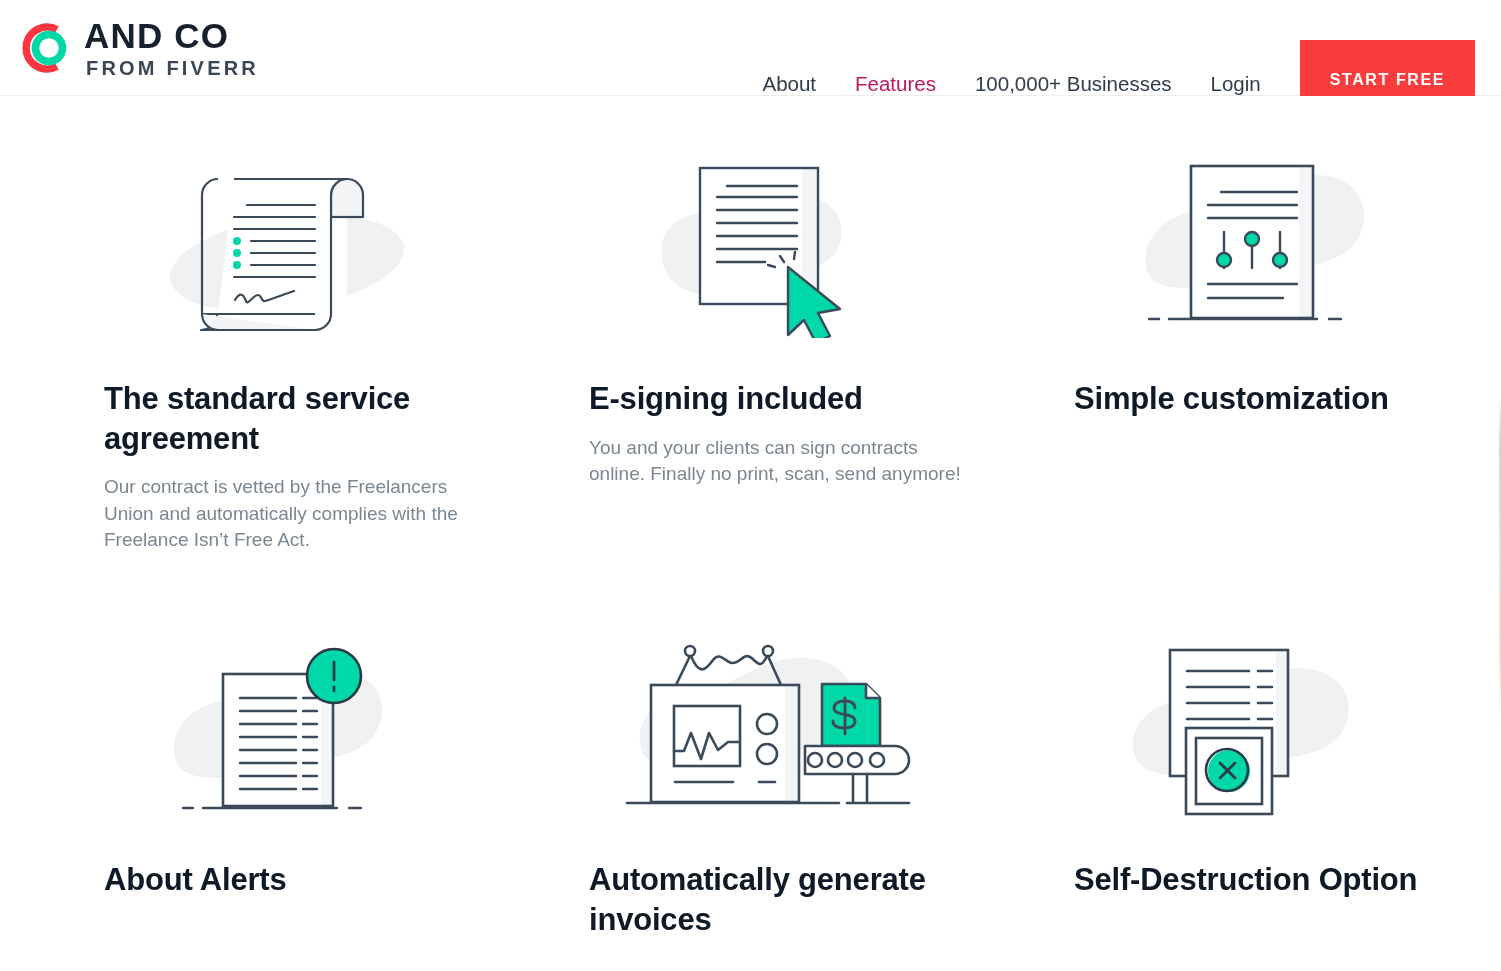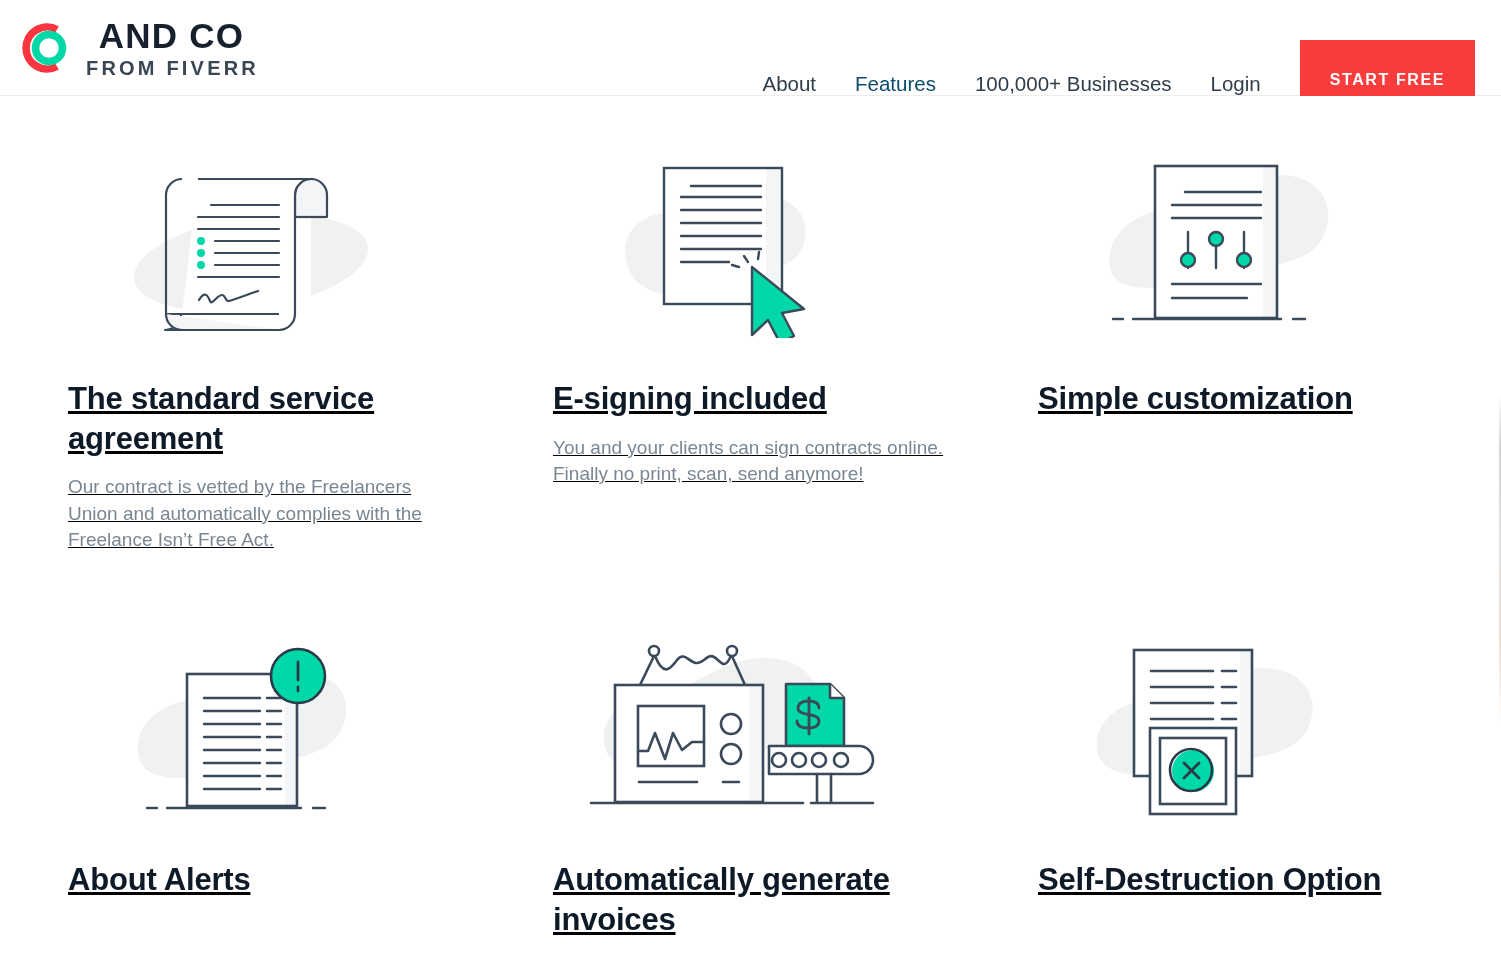--- a/index.html
+++ b/index.html
@@ -22,21 +22,20 @@
     display: flex;
     align-items: center;
   }
 
   .logo-wrap {
     display: flex;
     align-items: center;
     margin-left: 16px;
     height: 64px;
     cursor: pointer;
-    text-align: center;
   }
   .logo-mark { width: 62px; height: 58px; flex: 0 0 auto; }
   .logo-text { margin-left: 6px; line-height: 1; }
   .logo-title {
     font-size: 35px;
     font-weight: 700;
     letter-spacing: 1.2px;
     color: #17212e;
     font-family: "Liberation Sans", sans-serif;
     display: block;
@@ -59,21 +58,21 @@
   }
   .nav-link {
     font-size: 20.5px;
     color: #2f3c4a;
     text-decoration: none;
     margin-right: 39px;
     white-space: nowrap;
     cursor: pointer;
     font-family: "Liberation Sans", sans-serif;
   }
-  .nav-link.active { color: #0c4a6e; }
+  .nav-link.active { color: #be185d; }
 
   .start-free {
     background: #f93d3d;
     color: #ffffff;
     border: none;
     font-size: 16px;
     font-weight: 700;
     letter-spacing: 1.6px;
     padding: 12px 30px;
     height: 56px;
@@ -89,23 +88,22 @@
     position: relative;
     width: 1501px;
     padding-top: 0;
   }
   .grid-row {
     display: flex;
     width: 1501px;
   }
   .cell {
     width: 485px;
-    padding-left: 68px;
+    padding-left: 104px;
     position: relative;
-    text-decoration: underline;
   }
   .cell:nth-child(1) { margin-left: 0px; }
 
   .icon-box {
     height: 235px;
     width: 360px;
     position: relative;
     display: flex;
     align-items: center;
     justify-content: center;

